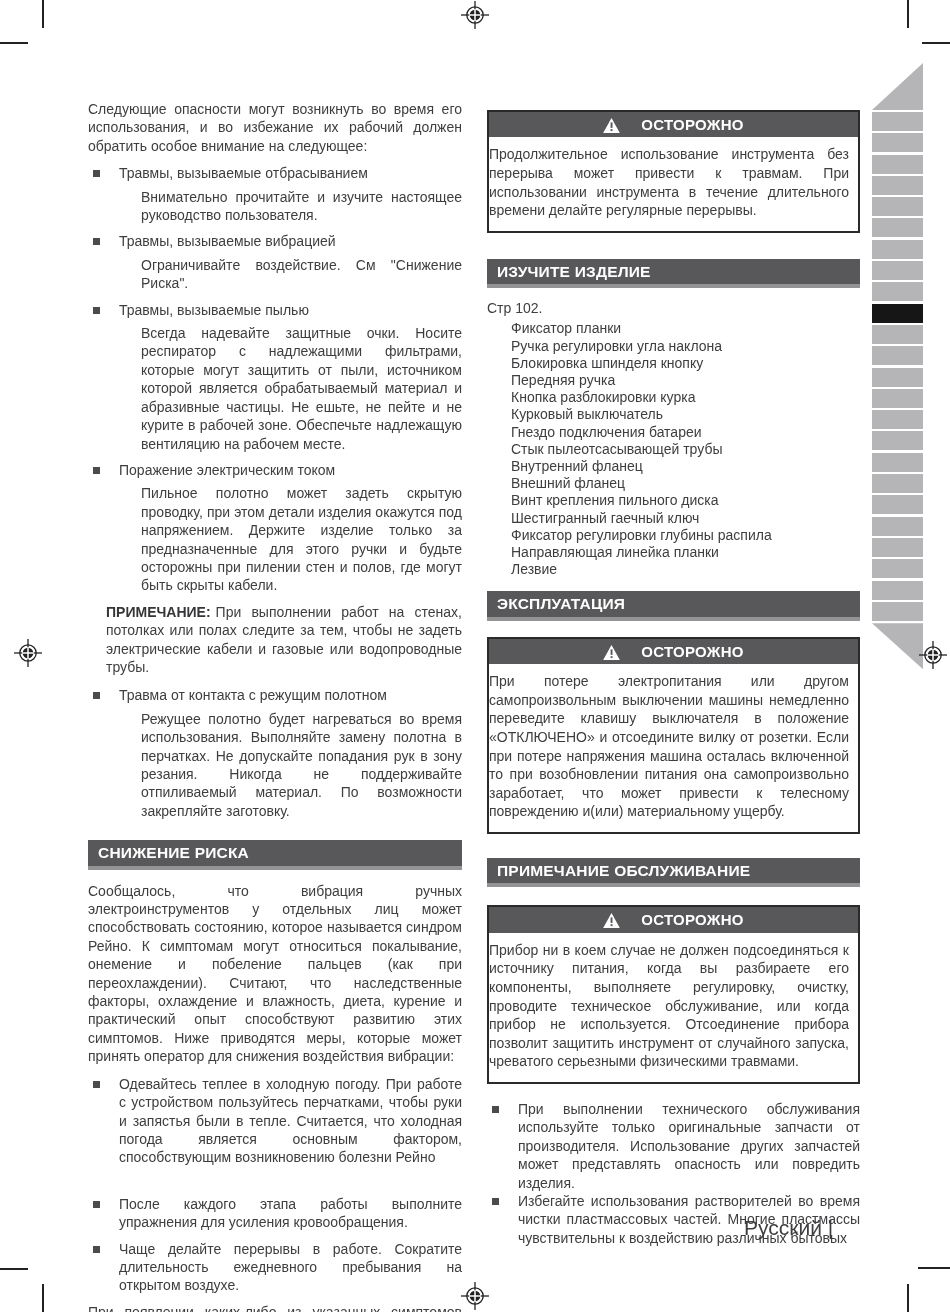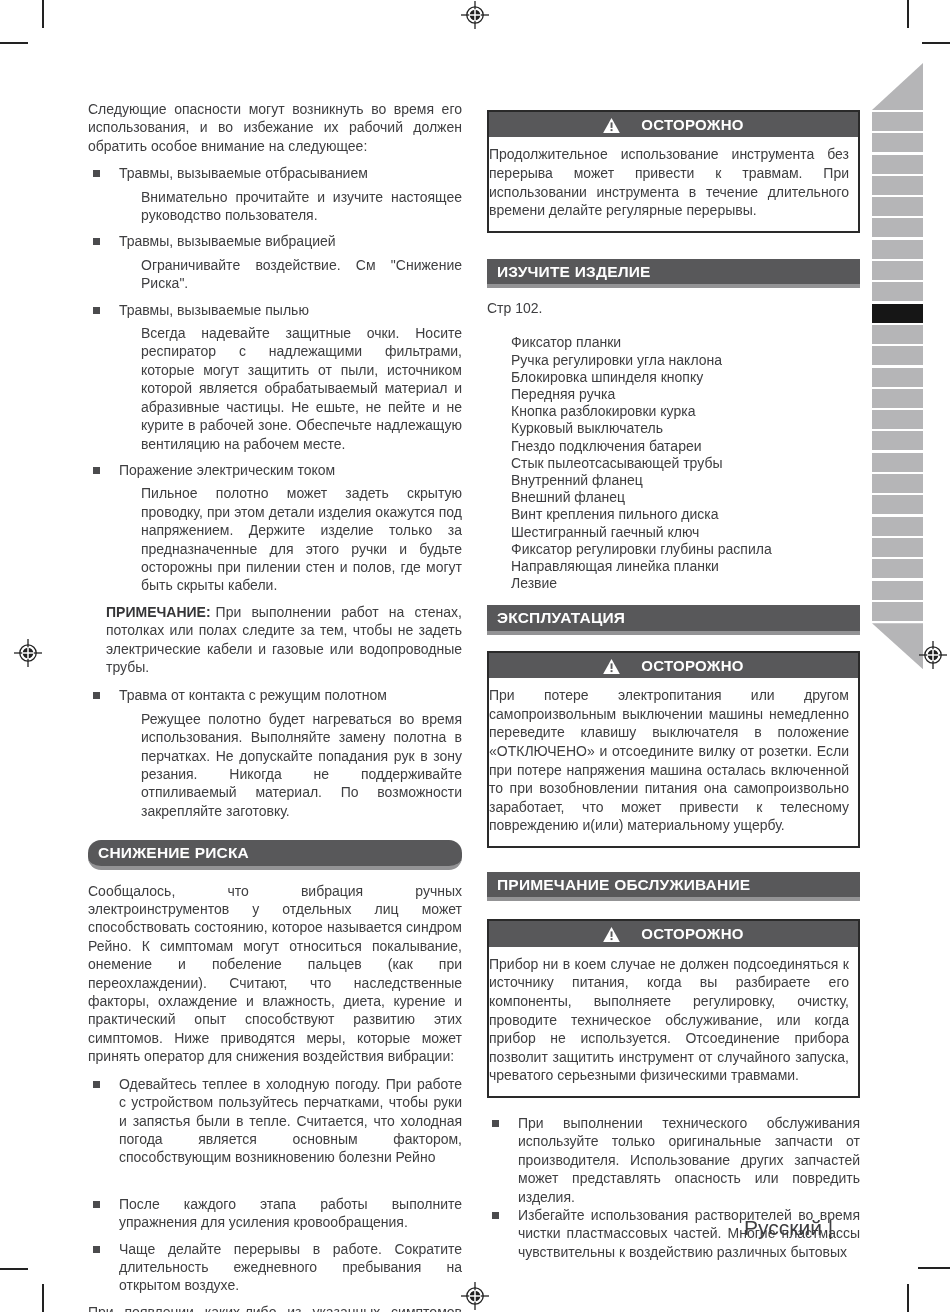--- a/index.html
+++ b/index.html
@@ -24,31 +24,31 @@
   .note-para{margin:2px 0 10px 18px;text-align:justify;}
   .note-para b{margin-right:5px;color:#353537;}
   .plain-bullet{text-align:justify;}
   .gap-after{margin-bottom:28px;}
   
   .section-bar{
     background:#58585a;color:#ffffff;font-weight:bold;font-size:15.5px;
     padding:4px 16px 3px 10px;border-bottom:4px solid #939395;
     margin:0 0 12px 0;letter-spacing:.2px;
   }
-  .mt20{margin-top:20px;border-radius:13px;}
+  .mt20{margin-top:20px;}
   
   .warning-box{border:2px solid #2a2a2a;margin-bottom:26px;background:#fff;}
   .warning-head{
     background:#58585a;color:#fff;font-weight:bold;font-size:15px;
     display:flex;align-items:center;justify-content:center;gap:21px;
     padding:4px 0 3px 0;letter-spacing:.3px;
   }
   .warning-body{padding:8px 9px 11px 0;text-align:justify;line-height:18.6px;}
   
-  .page-ref{margin:2px 0 17px 0;}
+  .page-ref{margin:2px 0 3px 0;}
   .parts{line-height:17.2px;margin-bottom:13px;}
   .part{padding-left:24px;}
   
   .footer-lang{position:absolute;left:744px;top:1216px;font-size:21px;color:#3e3e40;}
   
   .tab-strip{position:absolute;left:872px;top:63px;width:51px;}
   .tab-top-tri{width:51px;height:47px;background:#b5b5b7;
     clip-path:polygon(100% 0, 100% 100%, 0 100%);margin-bottom:2px;}
   .tab-stripe{width:51px;height:19px;margin-bottom:2.3px;background:#b5b5b7;}
   .tab-stripe.active{background:#161616;}

